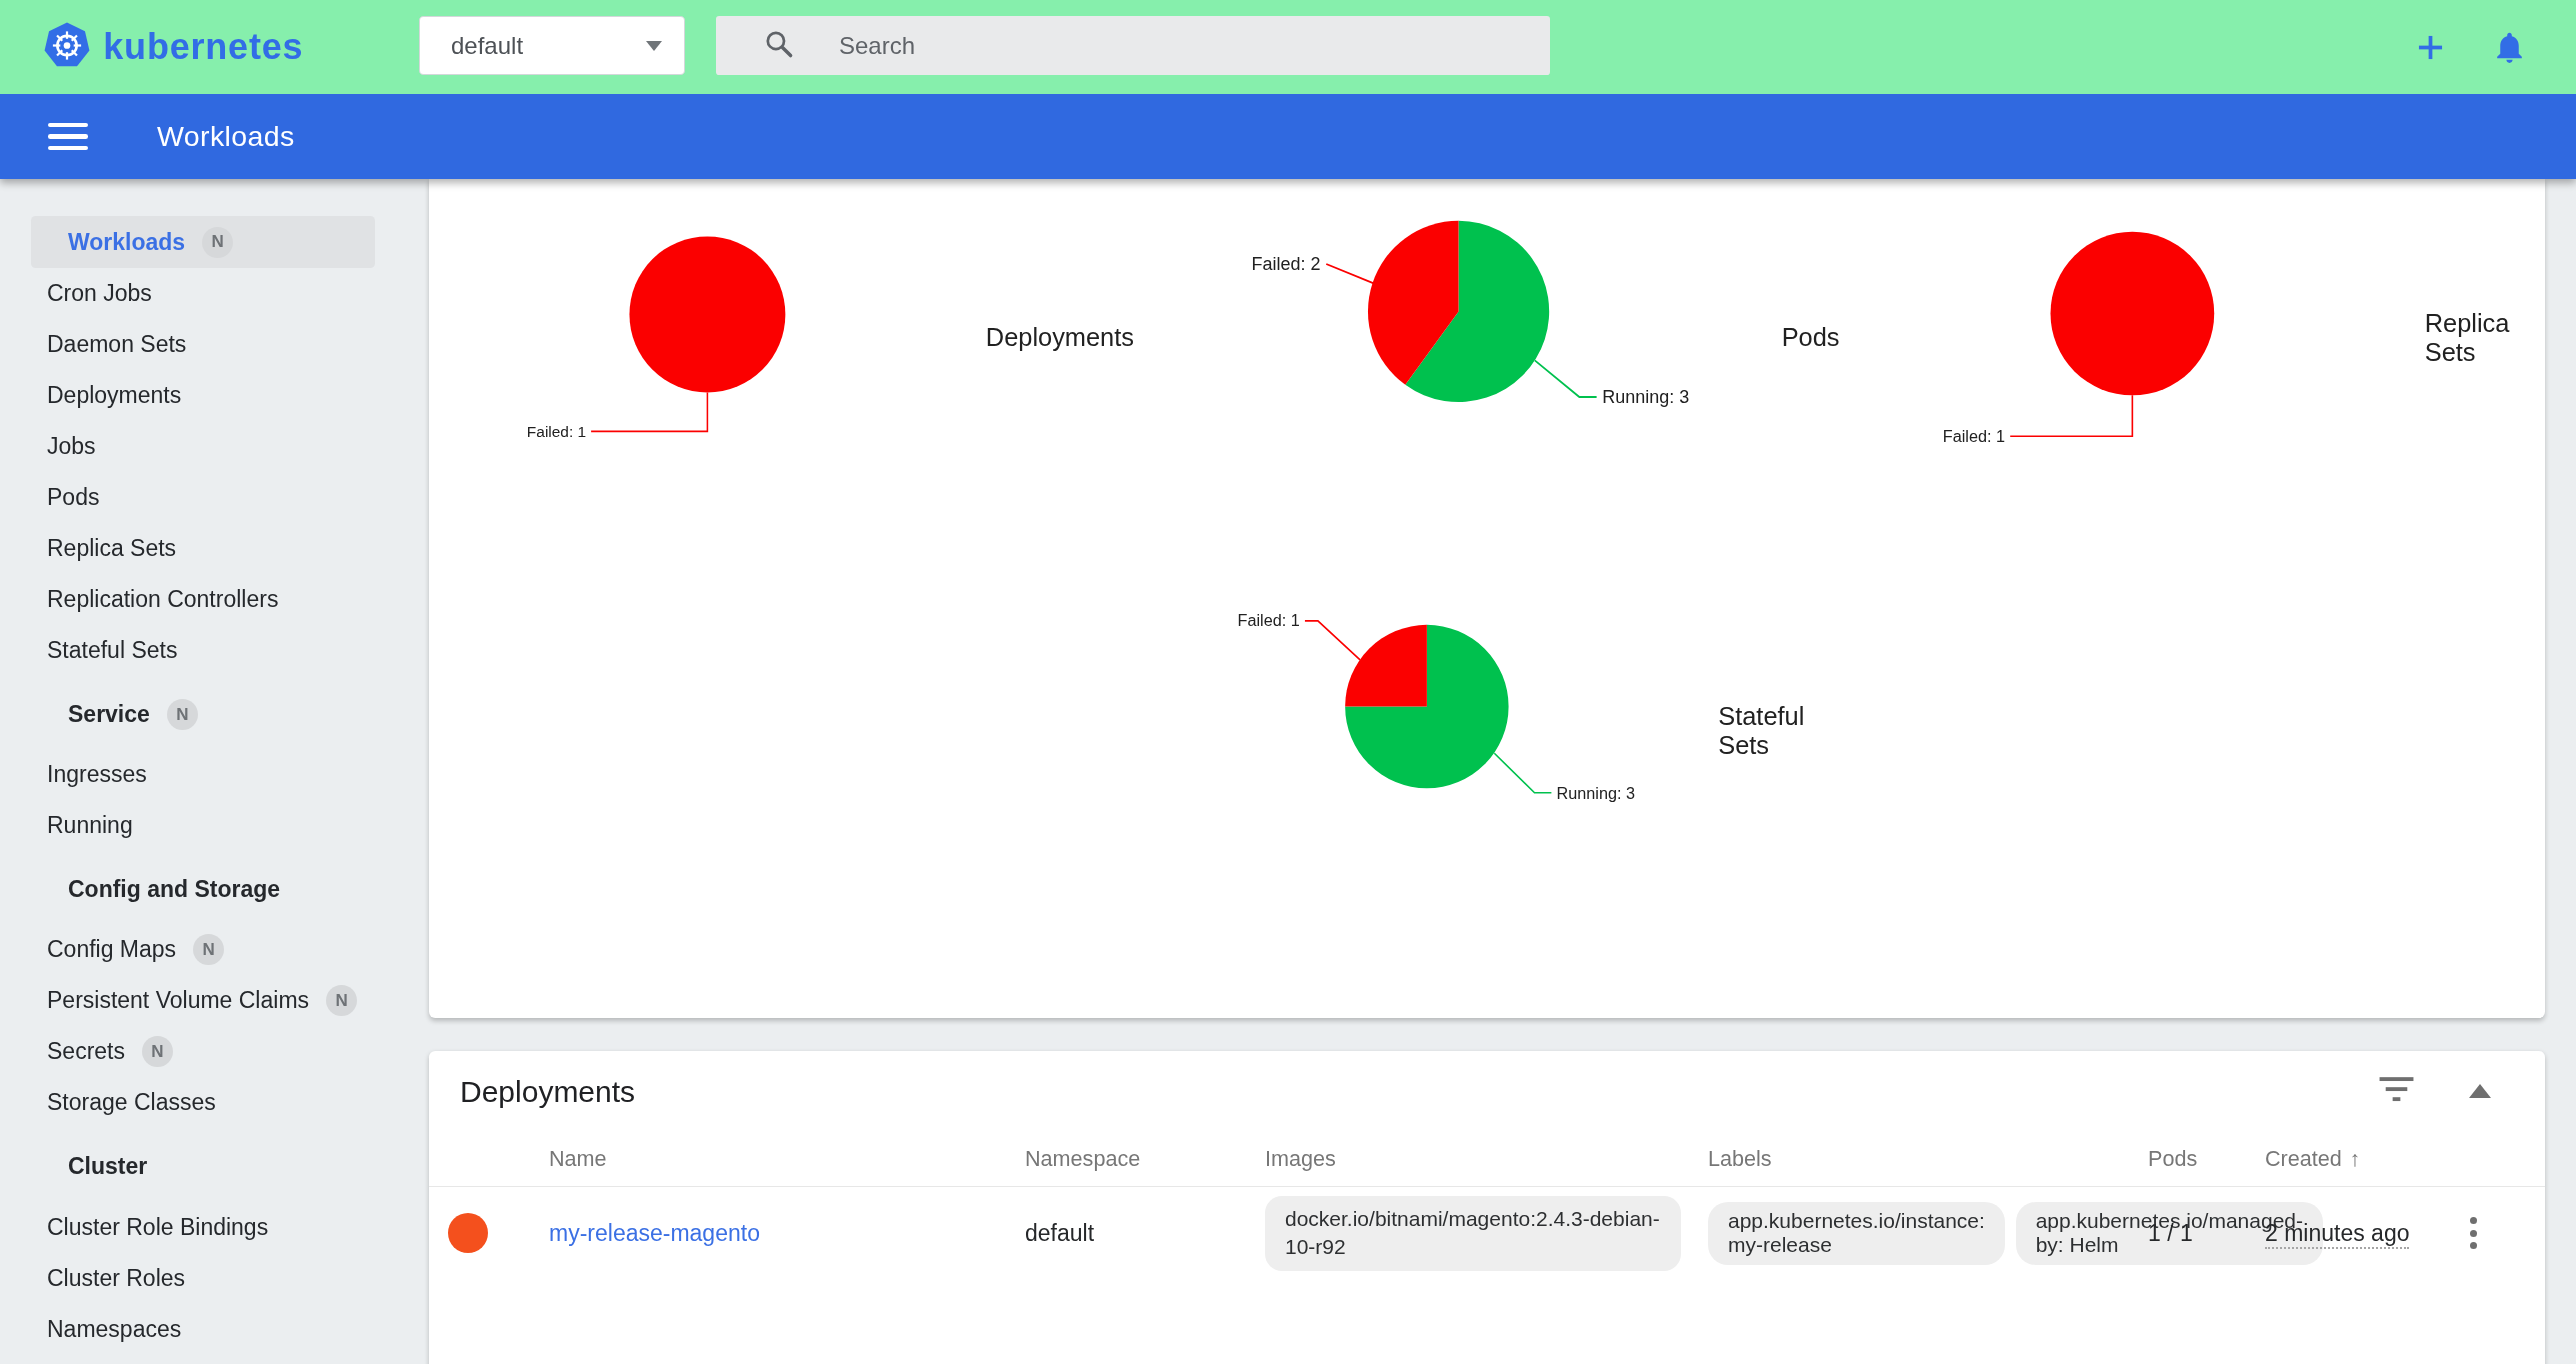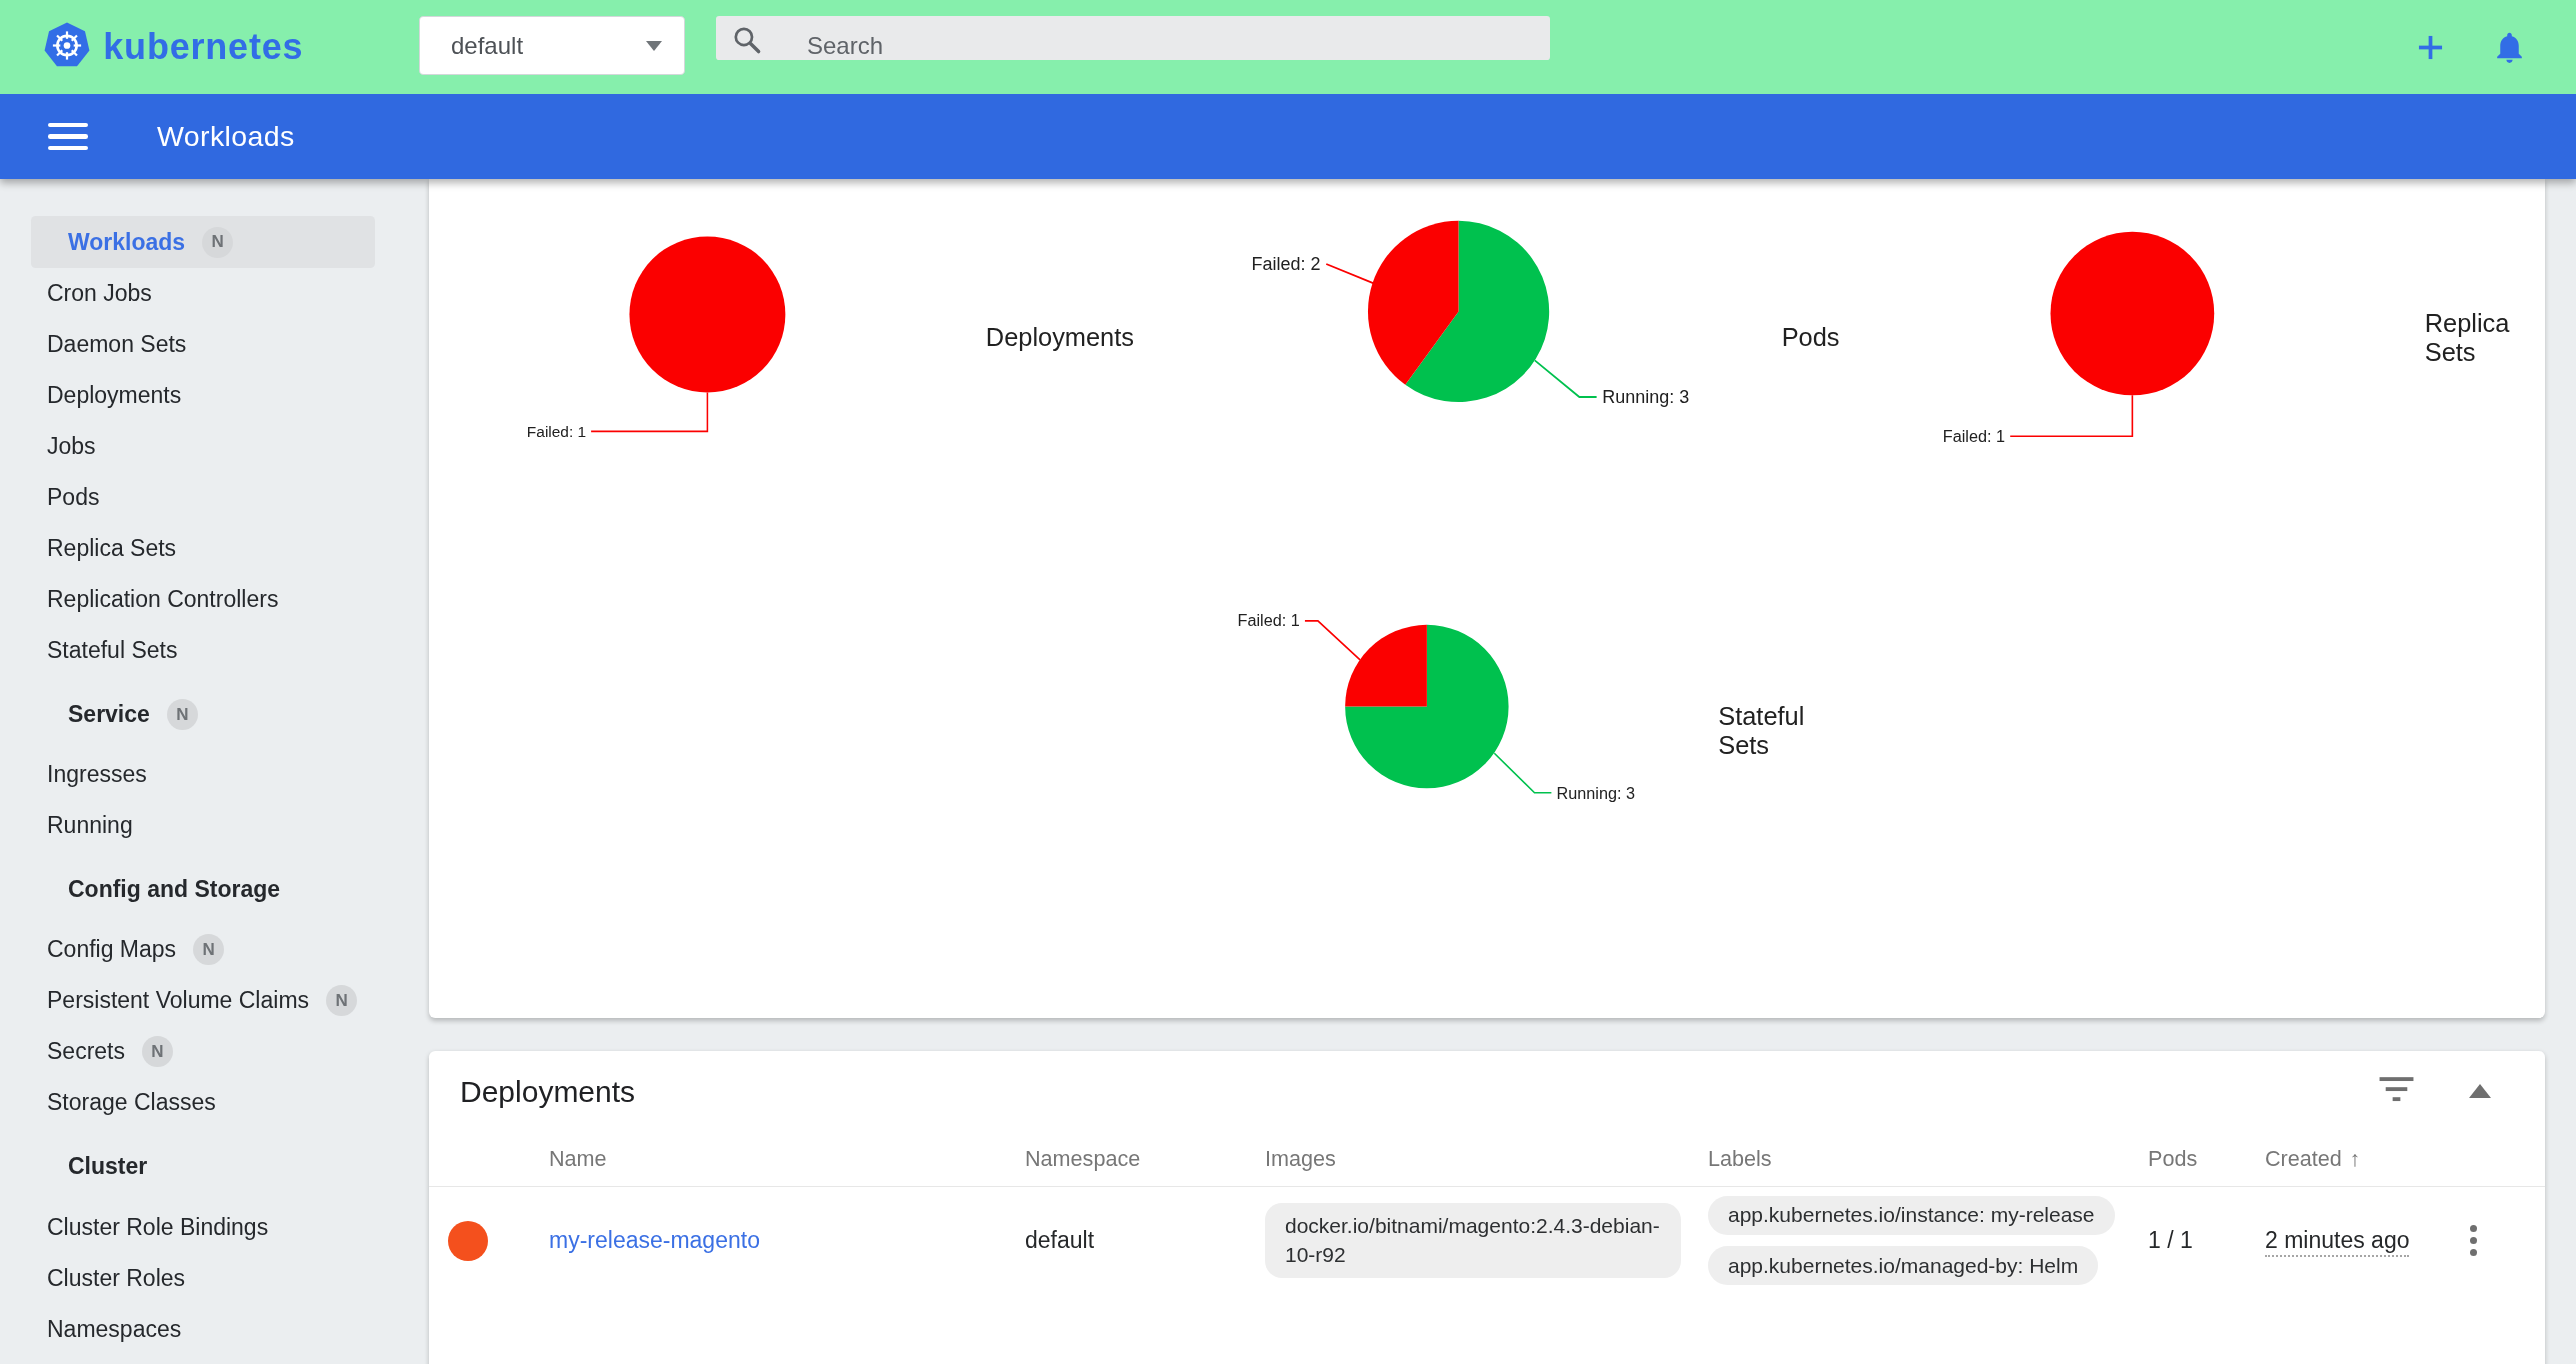--- a/index.html
+++ b/index.html
@@ -10,22 +10,22 @@
   .topbar { position:absolute; left:0; top:0; width:2576px; height:94px;
     background:#86efac; display:flex; align-items:center; z-index:30; }
   .brand { display:flex; align-items:center; margin-left:43px; cursor:pointer; }
   .brand-text { font-size:36px; font-weight:bold; color:#326de6; margin-left:12.3px; letter-spacing:0.8px; }
   .ns-select { position:absolute; left:419px; top:16px; width:266px; height:59px;
     background:#fff; border:1.5px solid #d4d7da; border-radius:4.6px;
     display:flex; align-items:center; padding:0 21.6px 0 31px; cursor:pointer; }
   .ns-value { font-size:24px; color:#4d5156; flex:1; }
   .caret-down { width:0; height:0; border-left:8.5px solid transparent;
     border-right:8.5px solid transparent; border-top:10px solid #707579; }
-  .searchbox { position:absolute; left:716px; top:16px; width:834px; height:44px;
-    background:#e9eaeb; border-radius:3.1px; display:flex; align-items:flex-end; padding-left:14px; }
+  .searchbox { position:absolute; left:716px; top:16px; width:834px; height:59px;
+    background:#e9eaeb; border-radius:3.1px; display:flex; align-items:center; padding-left:46px; }
   .search-text { font-size:24px; color:#5f6368; margin-left:43px; }
   .top-icons { position:absolute; right:48px; top:0; height:94px; display:flex; align-items:center; gap:42px; }
   .icon-btn { width:37px; height:37px; display:flex; align-items:center; justify-content:center; cursor:pointer; }
 
   
   .toolbar { position:absolute; left:0; top:94px; width:2576px; height:85px;
     background:#3069e0; display:flex; align-items:center; z-index:25;
     box-shadow:0 3.8px 7.7px rgba(0,0,0,0.30); }
   .hamburger { margin-left:48px; width:40px; display:flex; flex-direction:column; gap:7px; cursor:pointer; }
   .hamburger .bar { height:4.6px; background:#fff; border-radius:2.3px; }
@@ -69,21 +69,21 @@
   .tbl-header { height:54px; color:#777; font-size:21.6px; border-bottom:1.5px solid #e7e7e7; }
   .tbl-header .hcell { display:flex; align-items:center; }
   .sort-arrow { margin-left:7.7px; font-size:21.6px; color:#757575; }
   .tbl-row { padding:9.2px 0; font-size:23px; color:#26282a; }
   .status-cell { display:flex; padding-left:19px; }
   .status-dot { width:40px; height:40px; border-radius:50%; background:#f4501d; }
   .link { color:#3b70e4; cursor:pointer; }
   .chip { background:#eeeeee; color:#2d2f31; border-radius:20px; font-size:21px;
     padding:7.7px 20px; display:inline-block; }
   .image-chip { max-width:416px; word-break:break-all; line-height:1.35; border-radius:17px; padding:9.2px 20px; }
-  .labels-cell { display:flex; flex-direction:column; align-items:flex-start; gap:10.8px; }
+  .labels-cell { display:flex; flex-direction:row; align-items:flex-start; gap:10.8px; }
   .created-text { border-bottom:2.3px dotted #a6a6a6; padding-bottom:1.5px;margin-top:36px; }
   .kebab { display:flex; flex-direction:column; gap:5.4px; align-items:center; cursor:pointer; width:46px; }
   .kebab span { width:7px; height:7px; border-radius:50%; background:#6f6f6f; }
 </style>
 </head>
 <body>
 
 <div class="topbar">
   <div class="brand">
     <span>

